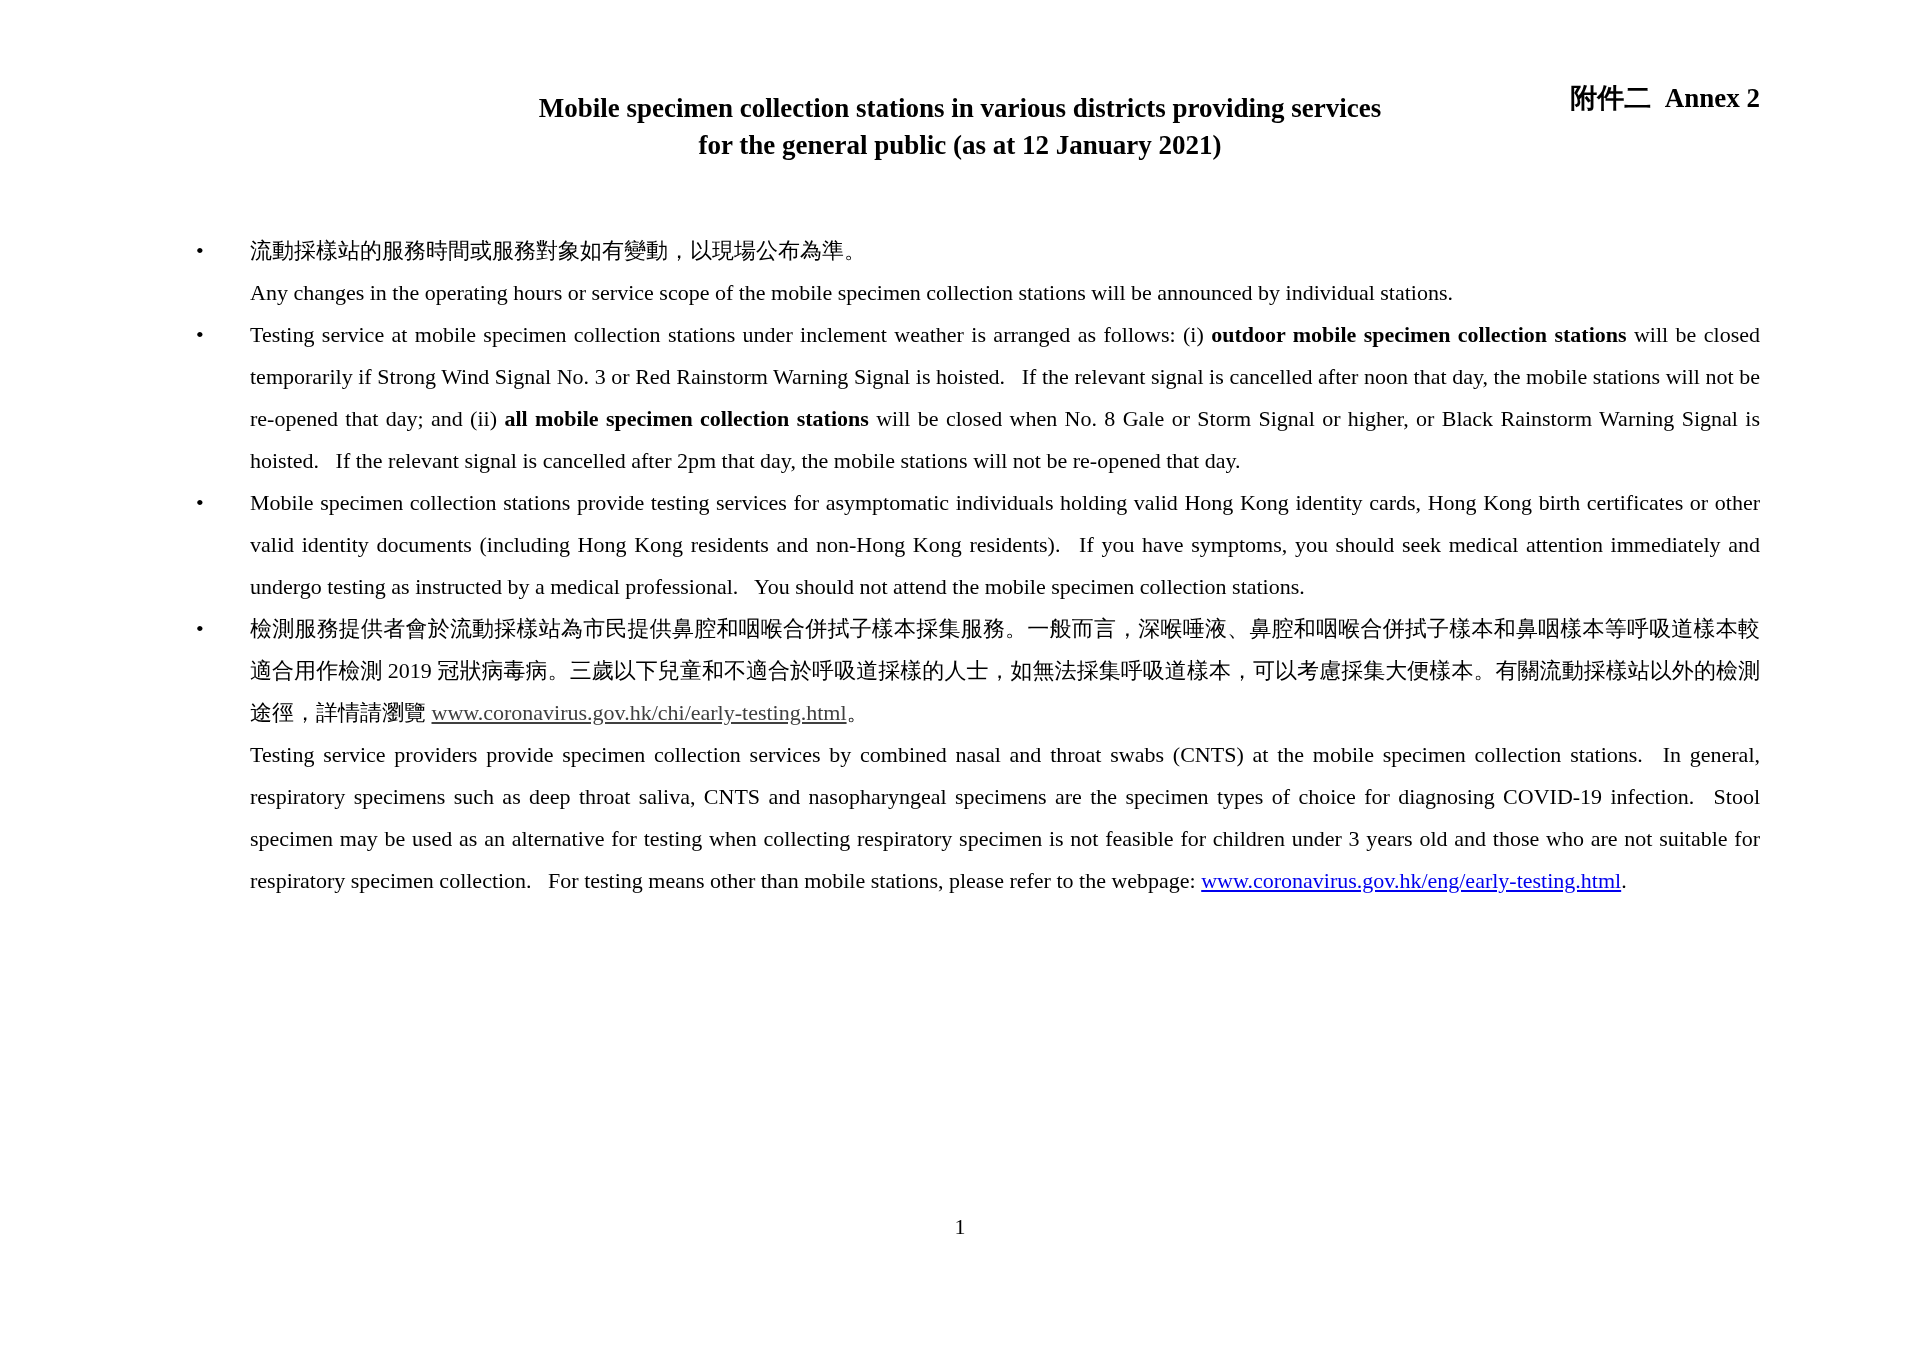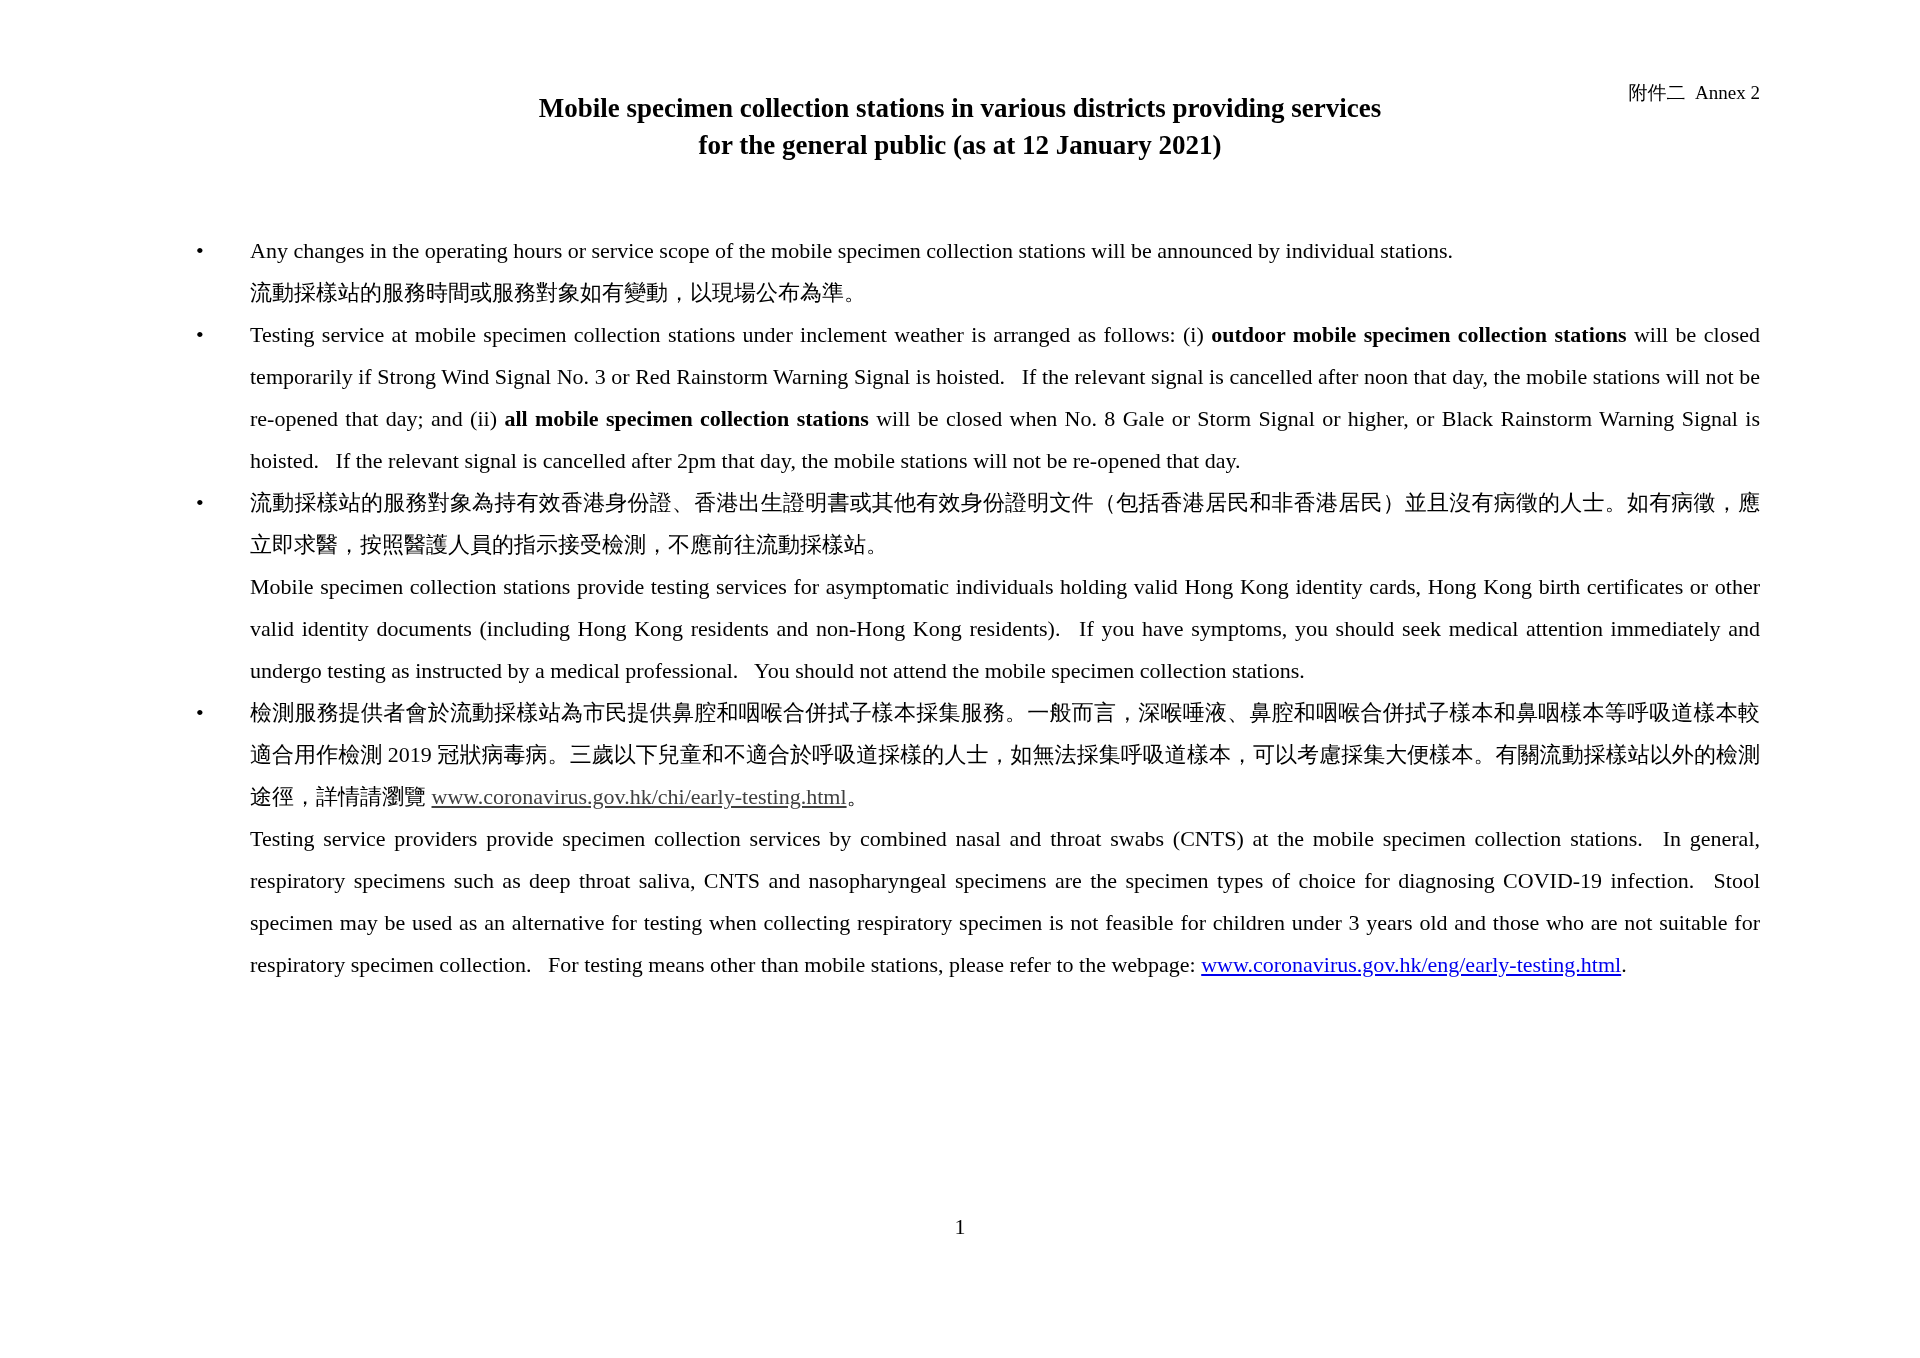--- a/index.html
+++ b/index.html
@@ -12,22 +12,22 @@
     position: relative;
     width: 1920px;
     height: 1358px;
     background: #ffffff;
     overflow: hidden;
   }
   .annex {
     position: absolute;
     top: 80px;
     right: 160px;
-    font-size: 19px;
-    font-weight: normal;
+    font-size: 27px;
+    font-weight: bold;
     white-space: pre;
   }
   .title-block {
     padding-top: 90px;
     text-align: center;
     font-size: 27px;
     font-weight: bold;
     line-height: 37px;
   }
   .title-line { display: block; }
@@ -70,36 +70,35 @@
 
   <div class="title-block">
     <span class="title-line">Mobile specimen collection stations in various districts providing services</span>
     <span class="title-line">for the general public (as at 12 January 2021)</span>
   </div>
 
   <div class="body-text">
   <div class="bullet">
     <span class="marker">•</span>
     <div class="content">
+      <p class="para"><span>流動採樣站的服務時間或服務對象如有變動，以現場公布為準。</span></p>
       <p class="para"><span>Any changes in the operating hours or service scope of the mobile specimen collection stations will be announced by individual stations.</span></p>
-      <p class="para"><span>流動採樣站的服務時間或服務對象如有變動，以現場公布為準。</span></p>
     </div>
   </div>
 
   <div class="bullet">
     <span class="marker">•</span>
     <div class="content">
       <p class="para"><span>Testing service at mobile specimen collection stations under inclement weather is arranged as follows: (i) </span><span class="bold">outdoor mobile specimen collection stations</span><span> will be closed temporarily if Strong Wind Signal No. 3 or Red Rainstorm Warning Signal is hoisted.  If the relevant signal is cancelled after noon that day, the mobile stations will not be re-opened that day; and (ii) </span><span class="bold">all mobile specimen collection stations</span><span> will be closed when No. 8 Gale or Storm Signal or higher, or Black Rainstorm Warning Signal is hoisted.  If the relevant signal is cancelled after 2pm that day, the mobile stations will not be re-opened that day.</span></p>
     </div>
   </div>
 
   <div class="bullet">
     <span class="marker">•</span>
     <div class="content">
-      <p class="para"><span>流動採樣站的服務對象為持有效香港身份證、香港出生證明書或其他有效身份證明文件（包括香港居民和非香港居民）並且沒有病徵的人士。如有病徵，應立即求醫，按照醫護人員的指示接受檢測，不應前往流動採樣站。</span></p>
       <p class="para"><span>Mobile specimen collection stations provide testing services for asymptomatic individuals holding valid Hong Kong identity cards, Hong Kong birth certificates or other valid identity documents (including Hong Kong residents and non-Hong Kong residents).  If you have symptoms, you should seek medical attention immediately and undergo testing as instructed by a medical professional.  You should not attend the mobile specimen collection stations.</span></p>
     </div>
   </div>
 
   <div class="bullet">
     <span class="marker">•</span>
     <div class="content">
       <p class="para"><span>檢測服務提供者會於流動採樣站為市民提供鼻腔和咽喉合併拭子樣本採集服務。一般而言，深喉唾液、鼻腔和咽喉合併拭子樣本和鼻咽樣本等呼吸道樣本較適合用作檢測 2019 冠狀病毒病。三歲以下兒童和不適合於呼吸道採樣的人士，如無法採集呼吸道樣本，可以考慮採集大便樣本。有關流動採樣站以外的檢測途徑，詳情請瀏覽 </span><a class="link" href="#" style="color: #404040; text-decoration: underline;">www.coronavirus.gov.hk/chi/early-testing.html</a><span>。</span></p>
       <p class="para"><span>Testing service providers provide specimen collection services by combined nasal and throat swabs (CNTS) at the mobile specimen collection stations.  In general, respiratory specimens such as deep throat saliva, CNTS and nasopharyngeal specimens are the specimen types of choice for diagnosing COVID-19 infection.  Stool specimen may be used as an alternative for testing when collecting respiratory specimen is not feasible for children under 3 years old and those who are not suitable for respiratory specimen collection.  For testing means other than mobile stations, please refer to the webpage: </span><a class="link" href="#" style="color: rgb(0, 0, 238);">www.coronavirus.gov.hk/eng/early-testing.html</a><span>.</span></p>
     </div>

